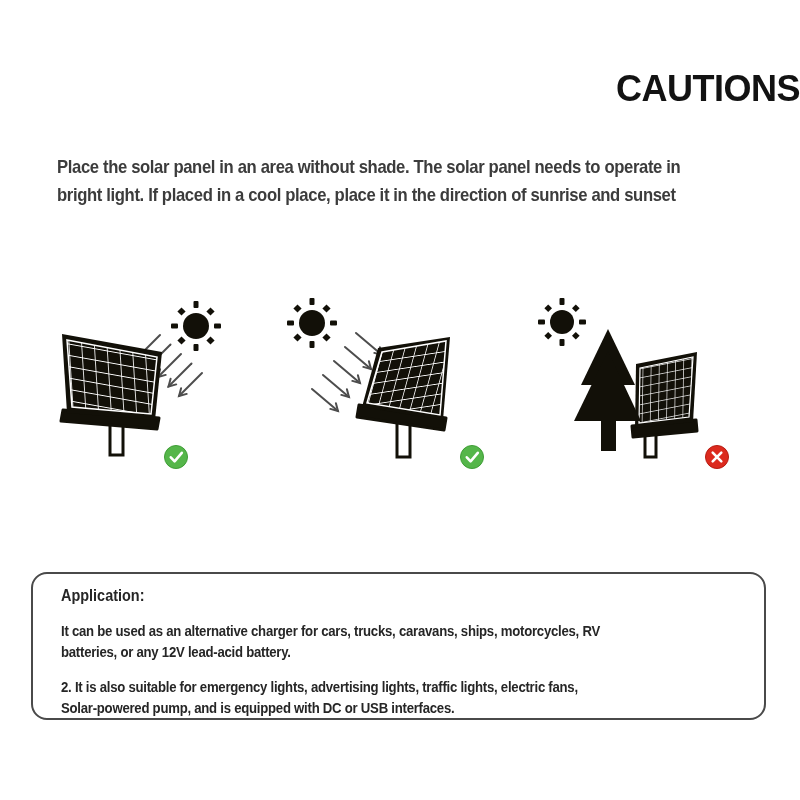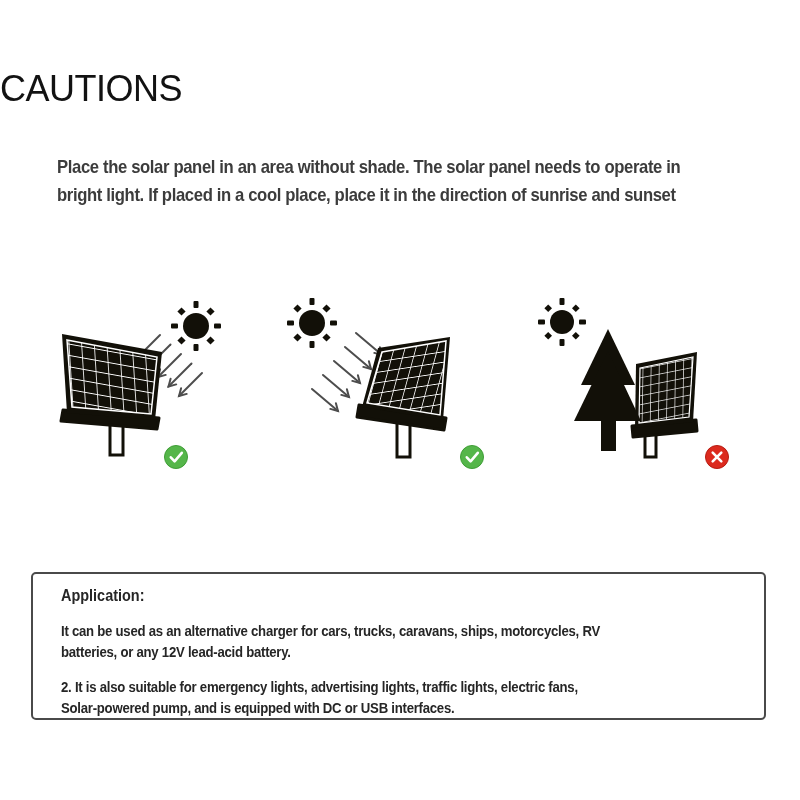--- a/index.html
+++ b/index.html
@@ -1,37 +1,37 @@
 <!DOCTYPE html>
 <html style="--check-green: #55b64a; --cross-red: #dc2a1e; --title-ink: #121212; --intro-ink: #3c3c3c; --box-text-ink: #262626; --box-border: #4a4a4a; --shape-ink: #121008; --arrow-gray: #4d4d4d;"><head>
 <meta charset="utf-8">
 <style>
   html,body{margin:0;padding:0;}
   body{
     width:800px;height:800px;background:#ffffff;position:relative;overflow:hidden;
     font-family:"Liberation Sans","DejaVu Sans",sans-serif;font-weight:bold;
   }
   .title{
-    position:absolute;top:68px;left:0;width:800px;text-align:left;
-    font-size:36px;font-weight:normal;letter-spacing:-0.5px;color:var(--title-ink,#111);
+    position:absolute;top:68px;left:0;width:800px;text-align:right;
+    font-size:36px;font-weight:bold;letter-spacing:-0.5px;color:var(--title-ink,#111);
   }
   .intro{
     position:absolute;left:57px;top:153px;
     font-size:18.5px;line-height:28px;letter-spacing:-0.4px;color:var(--intro-ink,#3c3c3c);
     transform:scaleX(0.9);transform-origin:0 0;
   }
   .intro div{white-space:nowrap;}
   .figures{position:absolute;left:40px;top:293px;width:720px;height:185px;}
   .figure{position:absolute;top:0;width:235px;height:185px;}
   .figure.f1{left:0;}
   .figure.f2{left:238px;}
   .figure.f3{left:482px;}
   .app-box{
     position:absolute;left:31px;top:572px;width:735px;height:148px;box-sizing:border-box;
-    border:2px solid var(--box-border,#4a4a4a);border-radius:5px;
+    border:2px solid var(--box-border,#4a4a4a);border-radius:16px;
     padding:8px 20px 0 28px;background:#fff;
   }
   .app-content{
     transform:scaleX(0.85);transform-origin:0 0;width:117%;
     color:var(--box-text-ink,#262626);
   }
   .app-heading{font-size:17px;margin:4px 0 0 0;}
   .app-para{font-size:15.5px;line-height:21px;letter-spacing:-0.3px;margin:14px 0 0 0;}
   .app-para div{white-space:nowrap;}
 </style>

